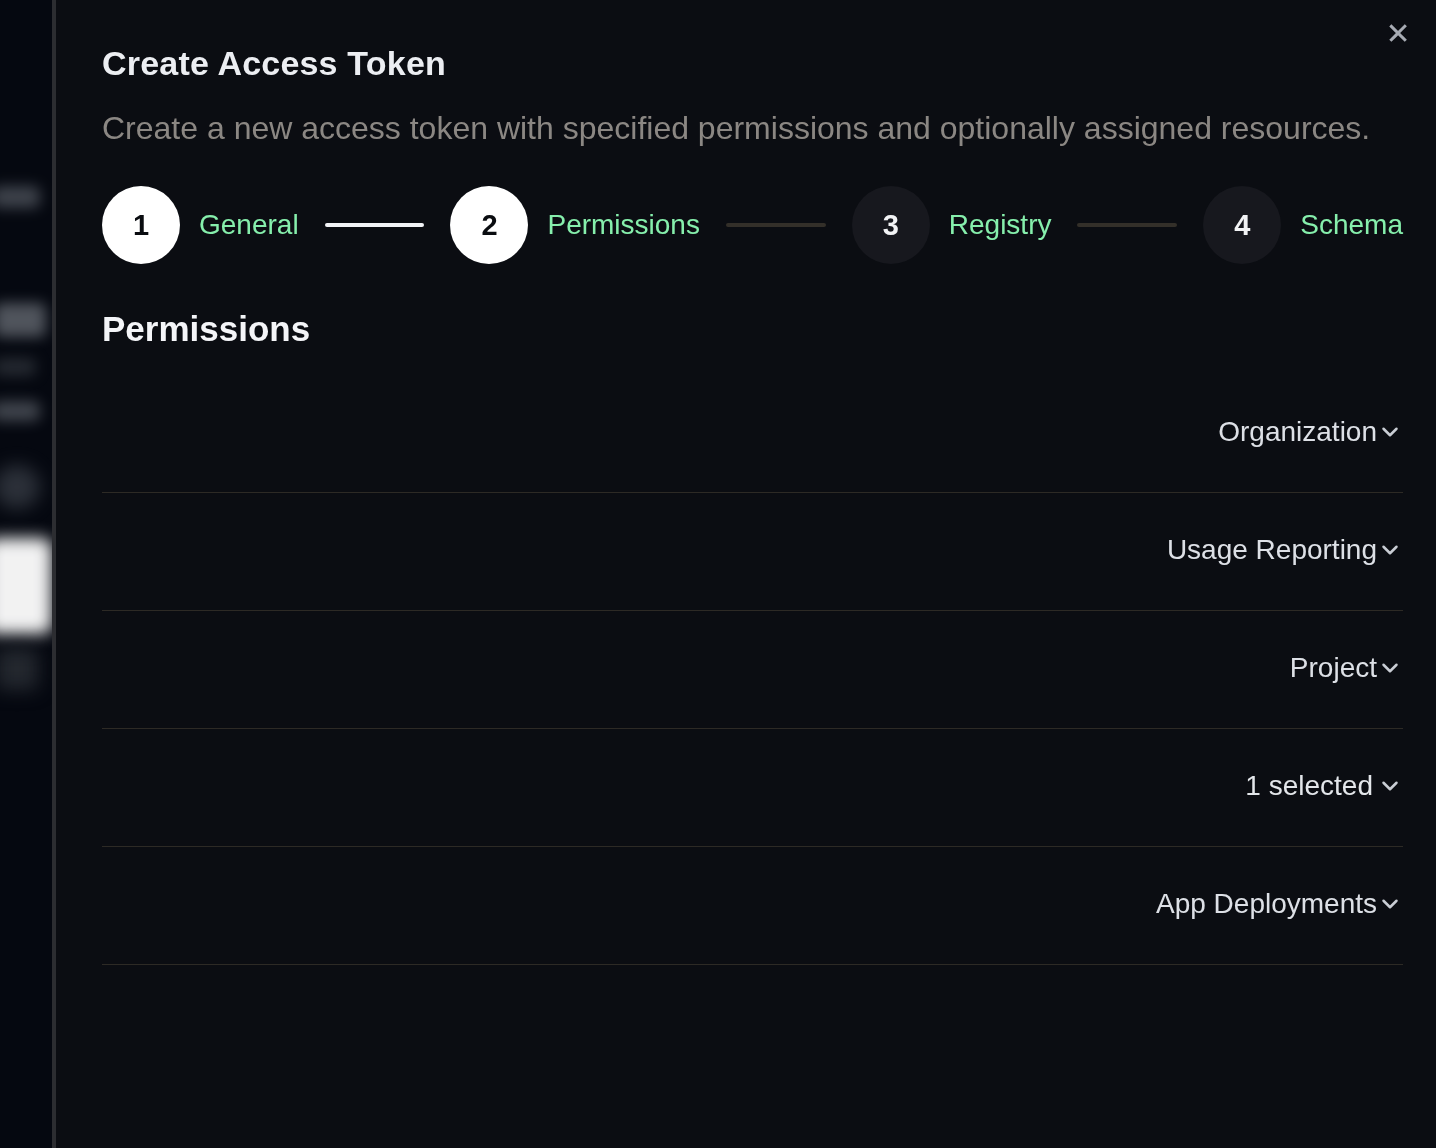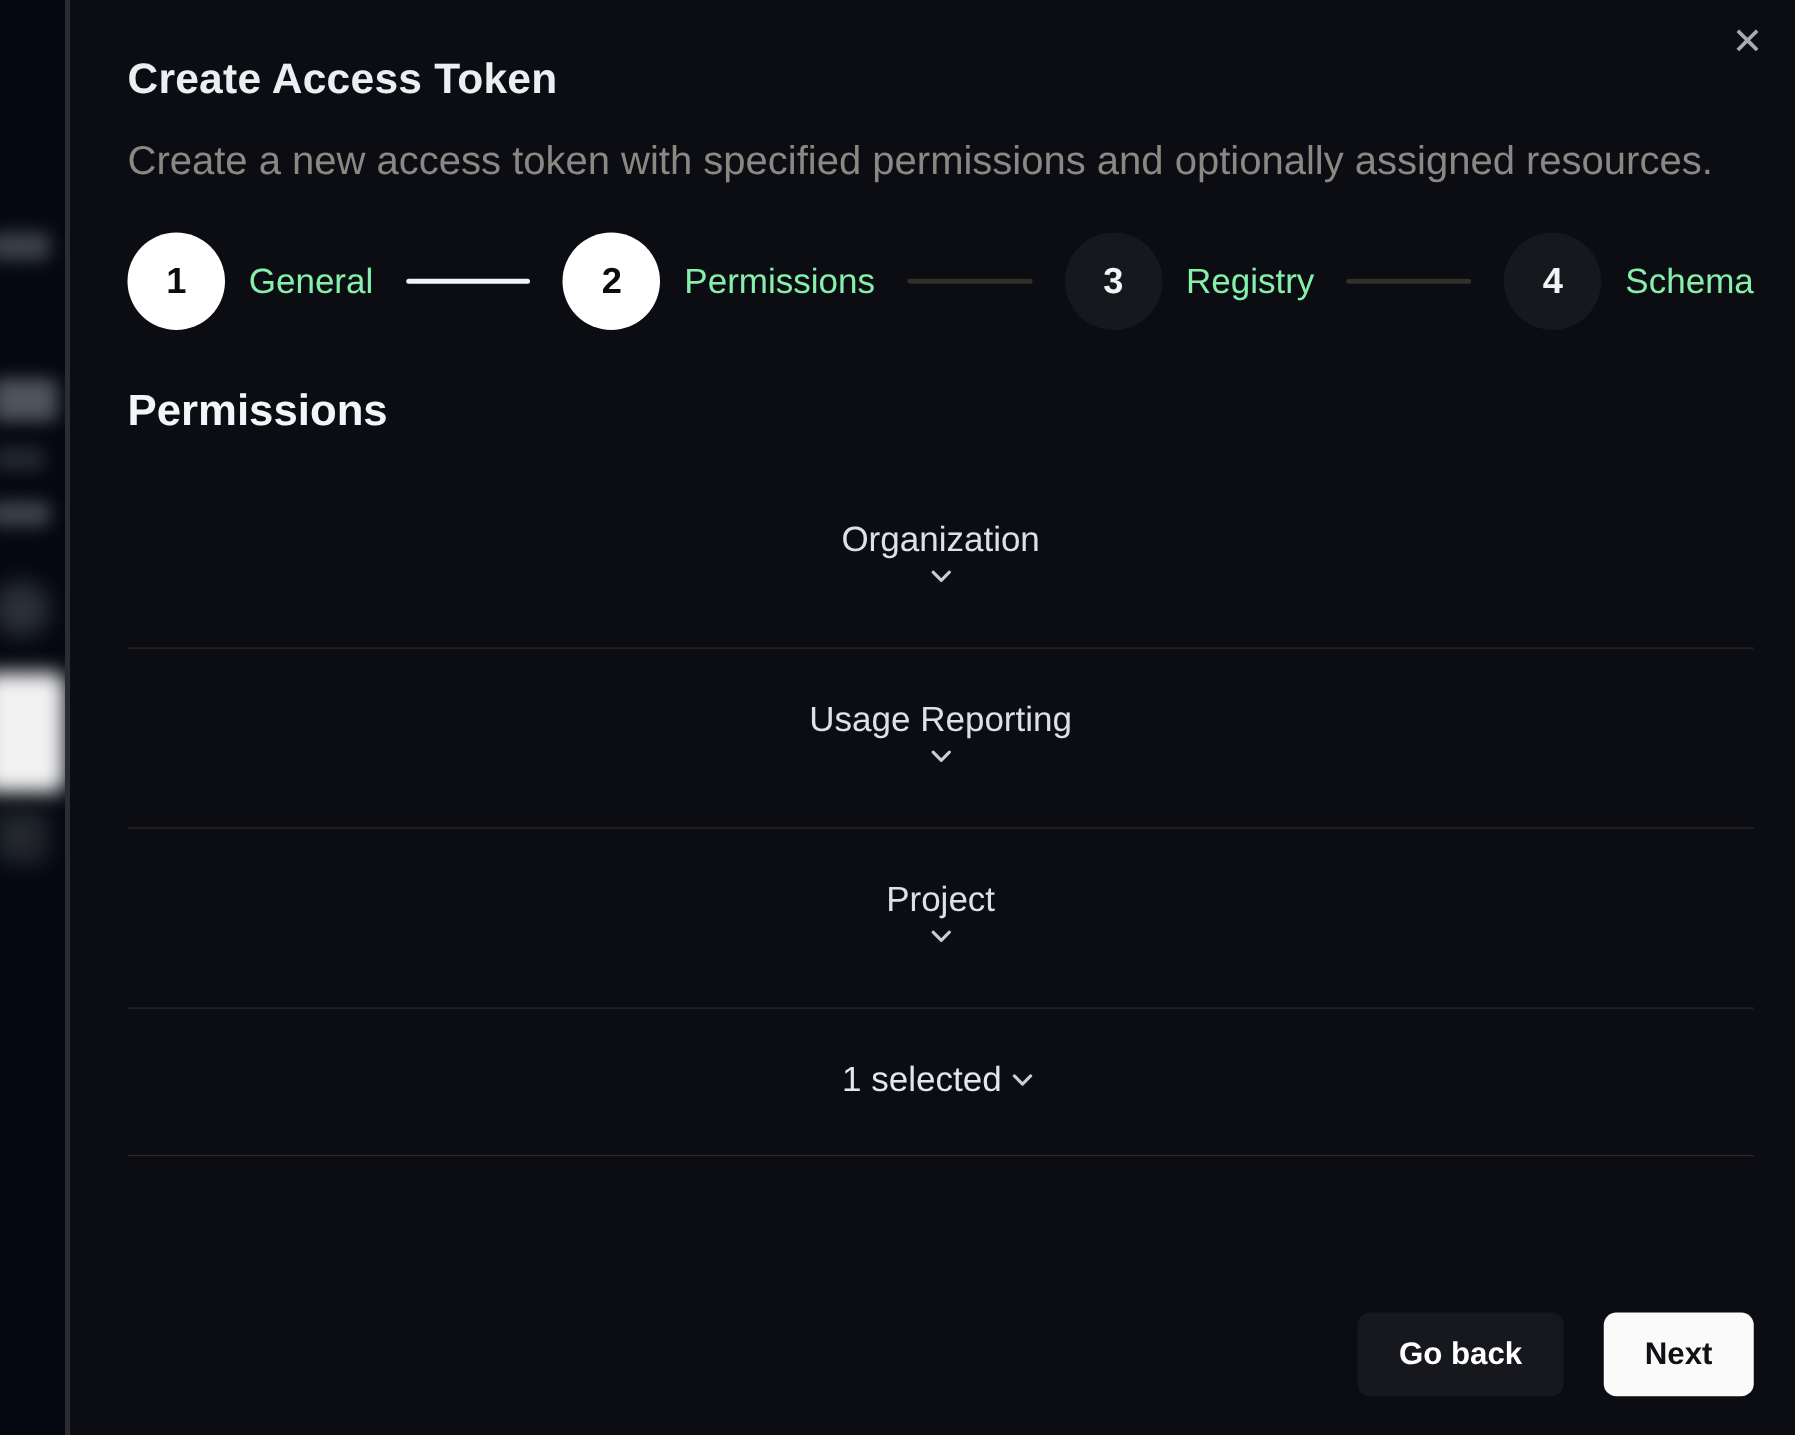--- a/index.html
+++ b/index.html
@@ -67,21 +67,20 @@
   .connector.done{background:#f2f3f6;}
   .connector.todo{background:var(--connector-todo);}
 
   
   .section-heading{margin-top:45px;font-size:35px;font-weight:700;color:#f4f5f8;}
   .accordion-list{margin-top:26px;}
   .accordion-row{
     display:flex;align-items:center;justify-content:flex-end;
     padding:41px 0 44px 0;border-bottom:1px solid var(--divider);
     cursor:pointer;
-    flex-direction:column;
   }
   .accordion-label{font-size:28px;font-weight:400;color:var(--row-label);}
   .accordion-right{display:flex;align-items:center;gap:4px;}
   .accordion-badge{font-size:28px;font-weight:500;color:#e3e6ea;}
   .accordion-badge:empty{display:none;}
   .chev{width:26px;height:26px;display:block;}
 
   .spacer{flex:1 1 auto;}
 
   
@@ -177,24 +176,29 @@
 
       <div class="accordion-row">
         <div class="accordion-right">
           <span class="accordion-badge">1 selected</span>
           <svg class="chev" viewBox="0 0 24 24" fill="none" stroke="#c9cdd4" stroke-width="2.3" stroke-linecap="round" stroke-linejoin="round">
               <polyline points="6 9 12 15 18 9"></polyline>
             </svg>
         </div>
       </div>
 
+      <div class="accordion-row">
+        <div class="accordion-label">App Deployments</div>
+        <div class="accordion-right">
+
+          <svg class="chev" viewBox="0 0 24 24" fill="none" stroke="#c9cdd4" stroke-width="2.3" stroke-linecap="round" stroke-linejoin="round">
+              <polyline points="6 9 12 15 18 9"></polyline>
+            </svg>
+        </div>
+      </div>
 
     </div>
 
     <div class="spacer"></div>
 
-    <div class="footer">
-      <button class="btn btn-secondary">Go back</button>
-      <button class="btn btn-primary">Next</button>
-    </div>
 
   </div>
 </div>
 
 </body></html>

